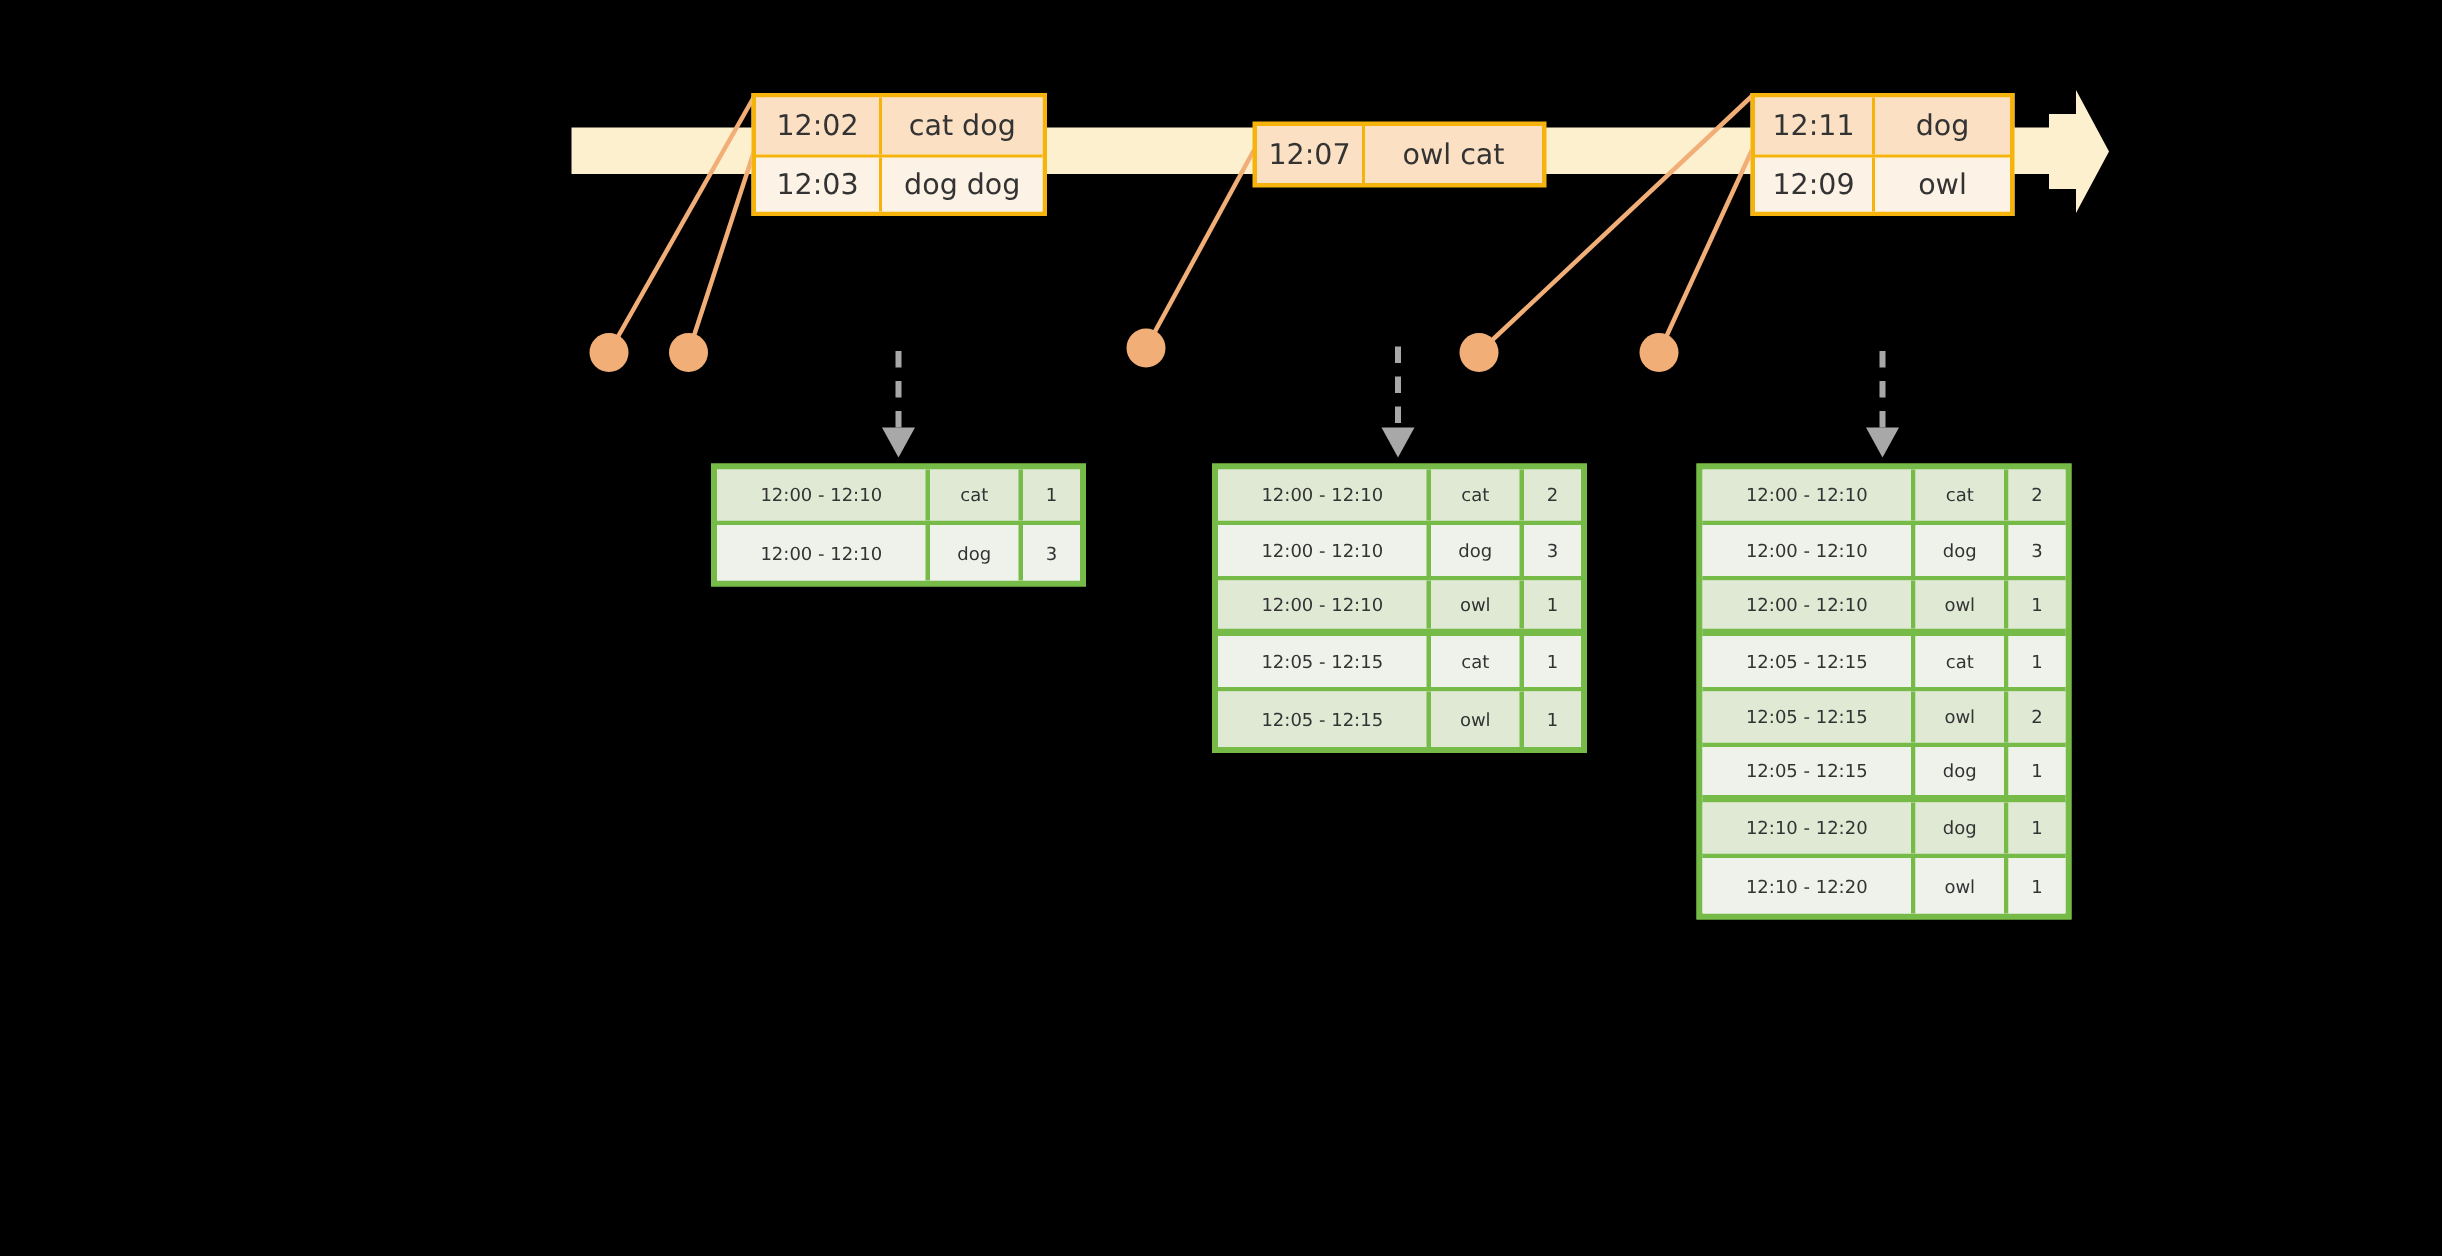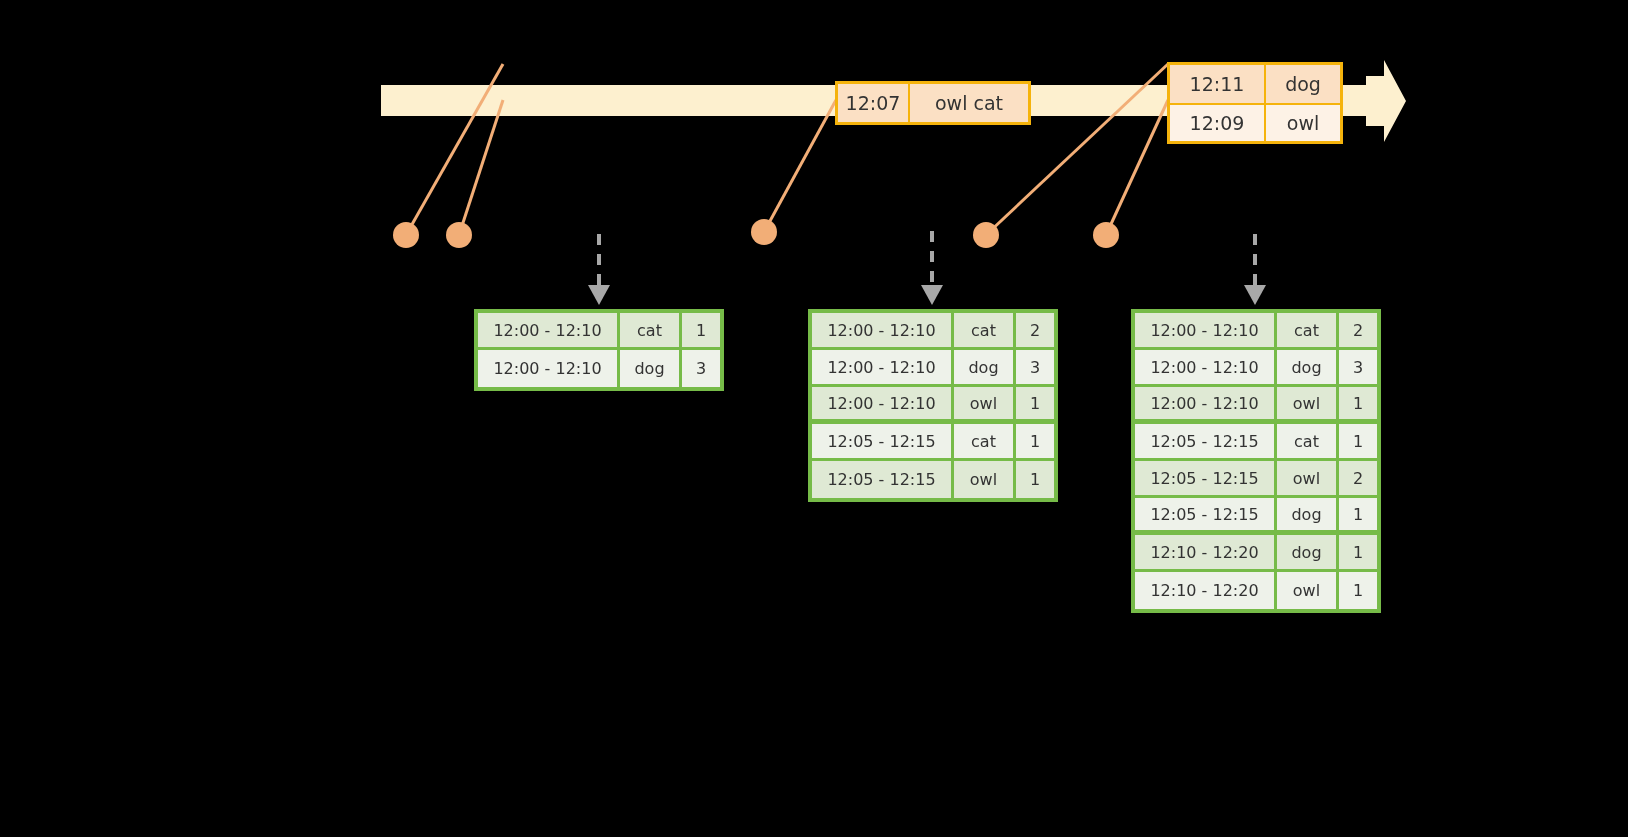--- a/index.html
+++ b/index.html
@@ -40,21 +40,21 @@
     flex:1;display:flex;align-items:center;justify-content:center;
     font-size:19px;color:#333;padding:0 14px;white-space:nowrap;
     box-sizing:border-box;
   }
 
   #evt-a{left:501px;top:62px;width:197px;}
   #evt-b{left:835px;top:81px;width:196px;}
   #evt-a .evt-time{width:84px;}
   #evt-b .evt-time{width:72px;}
   #evt-c{left:1167px;top:62px;width:176px;}
-  #evt-c .evt-time{width:96px;}
+  #evt-c .evt-time{width:80px;}
 
   
   #connectors{position:absolute;left:0;top:0;width:1628px;height:837px;pointer-events:none;}
 
   
   .gtable{
     position:absolute;
     border:4px solid #76bb48;
     box-sizing:border-box;
     background:#76bb48;
@@ -62,21 +62,21 @@
   .grow{
     display:flex;height:37px;box-sizing:border-box;
     border-bottom:3px solid #76bb48;
   }
   .grow:last-child{border-bottom:none;}
   .grow.grp-end{border-bottom:5px solid #76bb48;}
   .grow.sh0{background:#dfe9d4;}
   .grow.sh1{background:#eef2ea;}
   .gcell{
     display:flex;align-items:center;justify-content:center;
-    font-size:16px;color:#333;box-sizing:border-box;
+    font-size:12px;color:#333;box-sizing:border-box;
     border-right:3px solid #76bb48;background:inherit;
   }
   .gcell:last-child{border-right:none;}
   .gcell.c-window{justify-content:center;}
   .gcell.c-count{justify-content:center;}
 
   
   #tbl-1{left:474px;top:309px;width:250px;}
   #tbl-1 .c-window{width:142px;}
   #tbl-1 .c-key{width:62px;}
@@ -128,20 +128,30 @@
           <line x1="932" y1="231" x2="932" y2="287" stroke="#a8a8a8" stroke-width="4" stroke-dasharray="11 9"></line>
           <path d="M921,285 L943,285 L932,305 Z" fill="#a8a8a8"></path>
         </g>
         <g>
           <line x1="1255" y1="234" x2="1255" y2="287" stroke="#a8a8a8" stroke-width="4" stroke-dasharray="11 9"></line>
           <path d="M1244,285 L1266,285 L1255,305 Z" fill="#a8a8a8"></path>
         </g>
       </g>
   </svg>
 
+  <div class="evt" id="evt-a">
+    <div class="evt-row r0">
+      <div class="evt-time">12:02</div>
+      <div class="evt-words">cat dog</div>
+    </div>
+    <div class="evt-row r1">
+      <div class="evt-time">12:03</div>
+      <div class="evt-words">dog dog</div>
+    </div>
+  </div>
 
   <div class="evt" id="evt-b">
     <div class="evt-row r0">
       <div class="evt-time">12:07</div>
       <div class="evt-words">owl cat</div>
     </div>
   </div>
 
   <div class="evt" id="evt-c">
     <div class="evt-row r0">

